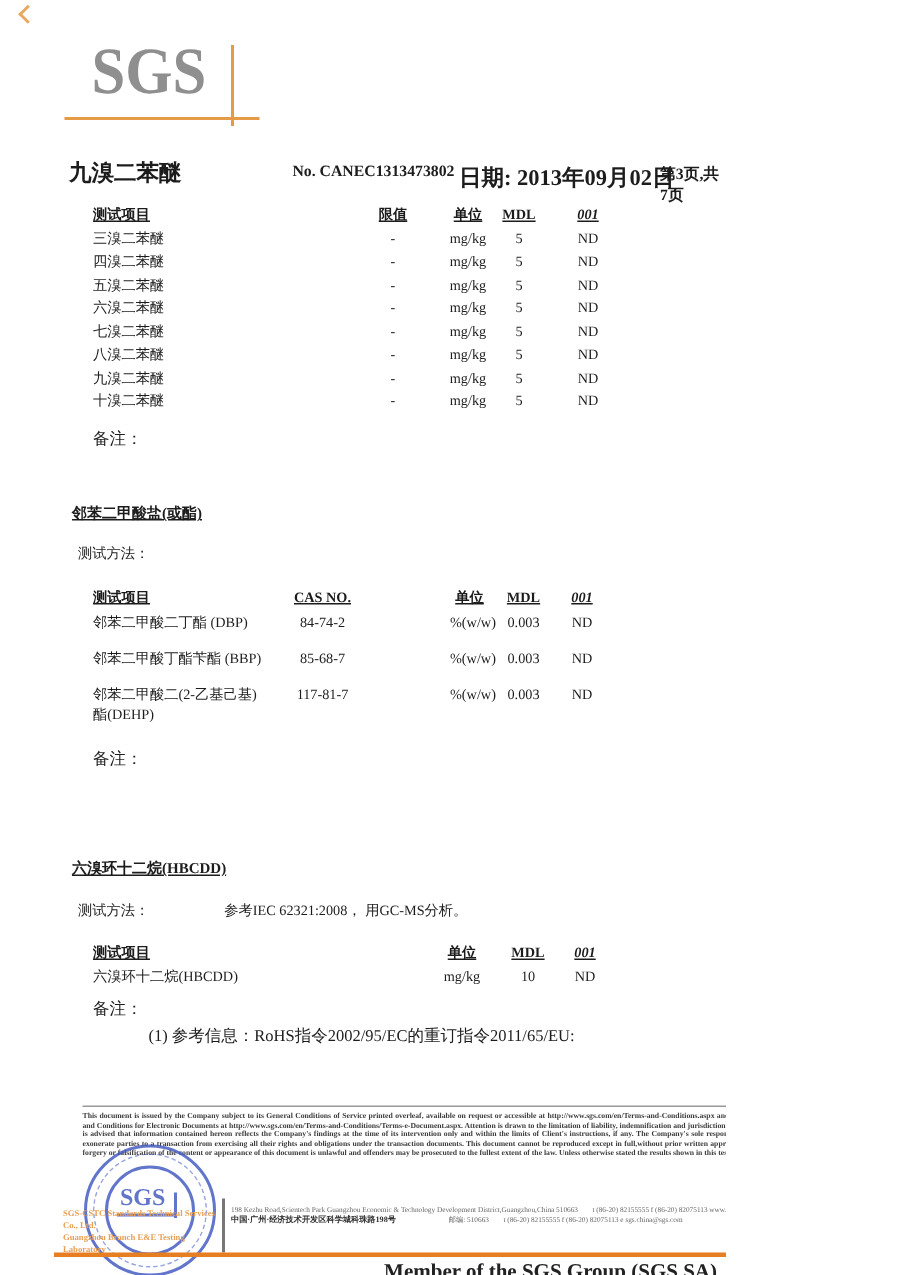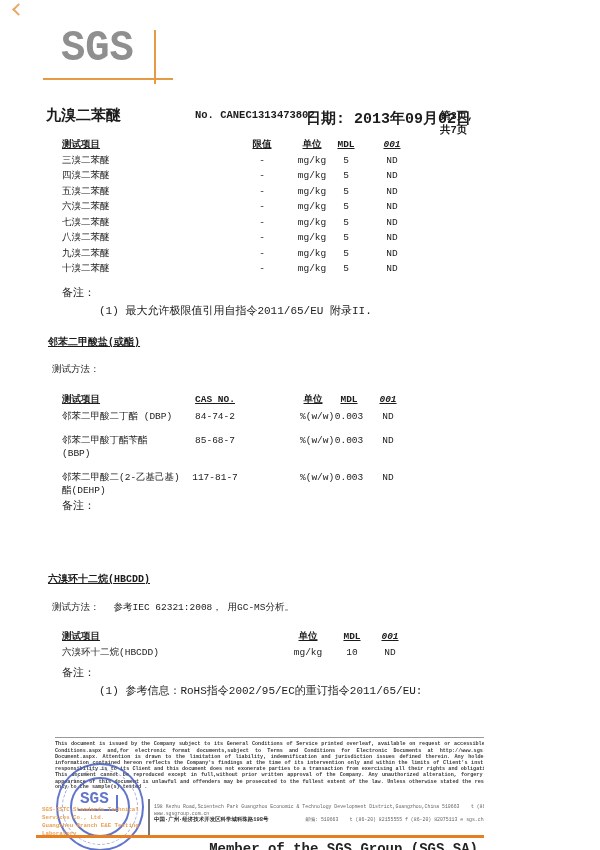--- a/index.html
+++ b/index.html
@@ -1,17 +1,17 @@
 <!DOCTYPE html>
 <html><head>
 <meta charset="utf-8">
 <style>
   html,body{margin:0;padding:0;background:#fff;}
   .page{position:relative;width:484px;height:850px;background:#fff;overflow:hidden;
-        font-family:Liberation Mono, monospace;color:#1c1c1c;}
+        font-family:Liberation Serif, serif;color:#1c1c1c;}
 
   
   .corner-mark{position:absolute;left:14px;top:5px;width:7px;height:7px;
     border-left:2px solid #e59a45;border-bottom:2px solid #e59a45;
     transform:rotate(45deg);opacity:.85;}
 
   
   .logo{position:absolute;left:57px;top:28px;width:120px;height:62px;}
   .logo .txt{position:absolute;left:4px;top:-4px;font-size:44px;font-weight:bold;
     color:#8f8f8f;letter-spacing:0px;line-height:48px;transform:scaleX(.92);transform-origin:left;}
@@ -39,21 +39,21 @@
   .t2 .h{margin-bottom:2px;}
   .t3{position:absolute;left:62px;top:629px;grid-template-columns:150px 70px 52px 36px 40px;}
 
   
   .note{position:absolute;left:62px;font-size:11px;}
   .note .lbl{margin-bottom:4px;}
   .note .lines{margin-left:37px;line-height:14.5px;}
 
   
   .sect{position:absolute;left:48px;font-size:10px;font-weight:bold;text-decoration:underline;}
-  .method{position:absolute;left:52px;font-size:9.5px;display:flex;}
+  .method{position:absolute;left:52px;font-size:9.5px;display:flex;gap:36px;}
   .method .mtxt{margin-left:14px;}
 
   
   .sepline{position:absolute;left:55px;top:737px;width:542px;height:1px;background:#999;}
   .legal{position:absolute;left:55px;top:741px;width:542px;}
   .legal .inner{width:845px;transform:scale(.641);transform-origin:top left;
     font-size:8px;line-height:9.6px;font-weight:bold;color:#3a3a3a;text-align:justify;}
 
   .stamp{position:absolute;left:56px;top:763px;width:88px;height:88px;opacity:.82;}
   .stamp .o{position:absolute;left:0;top:0;width:84px;height:84px;border:2px solid #3f57c0;border-radius:50%;}
@@ -166,24 +166,20 @@
         <div class="c">十溴二苯醚</div>
         <div class="c ctr">-</div>
         <div class="c ctr">mg/kg</div>
         <div class="c ctr">5</div>
         <div class="c ctr">ND</div>
       </div>
     </div>
 
   <div class="note" style="top:285px;">
     <div class="lbl">备注：</div>
-    <div class="lines">
-
-    <div>(1) 最大允许极限值引用自指令2011/65/EU 附录II.</div>
-      </div>
   </div>
 
   <div class="sect" style="top:335px;">邻苯二甲酸盐(或酯)</div>
   <div class="method" style="top:363px;">
     <span>测试方法：</span>
   </div>
 
   <div class="grid t2">
     <div class="h">测试项目</div>
     <div class="h ctr">CAS NO.</div>

